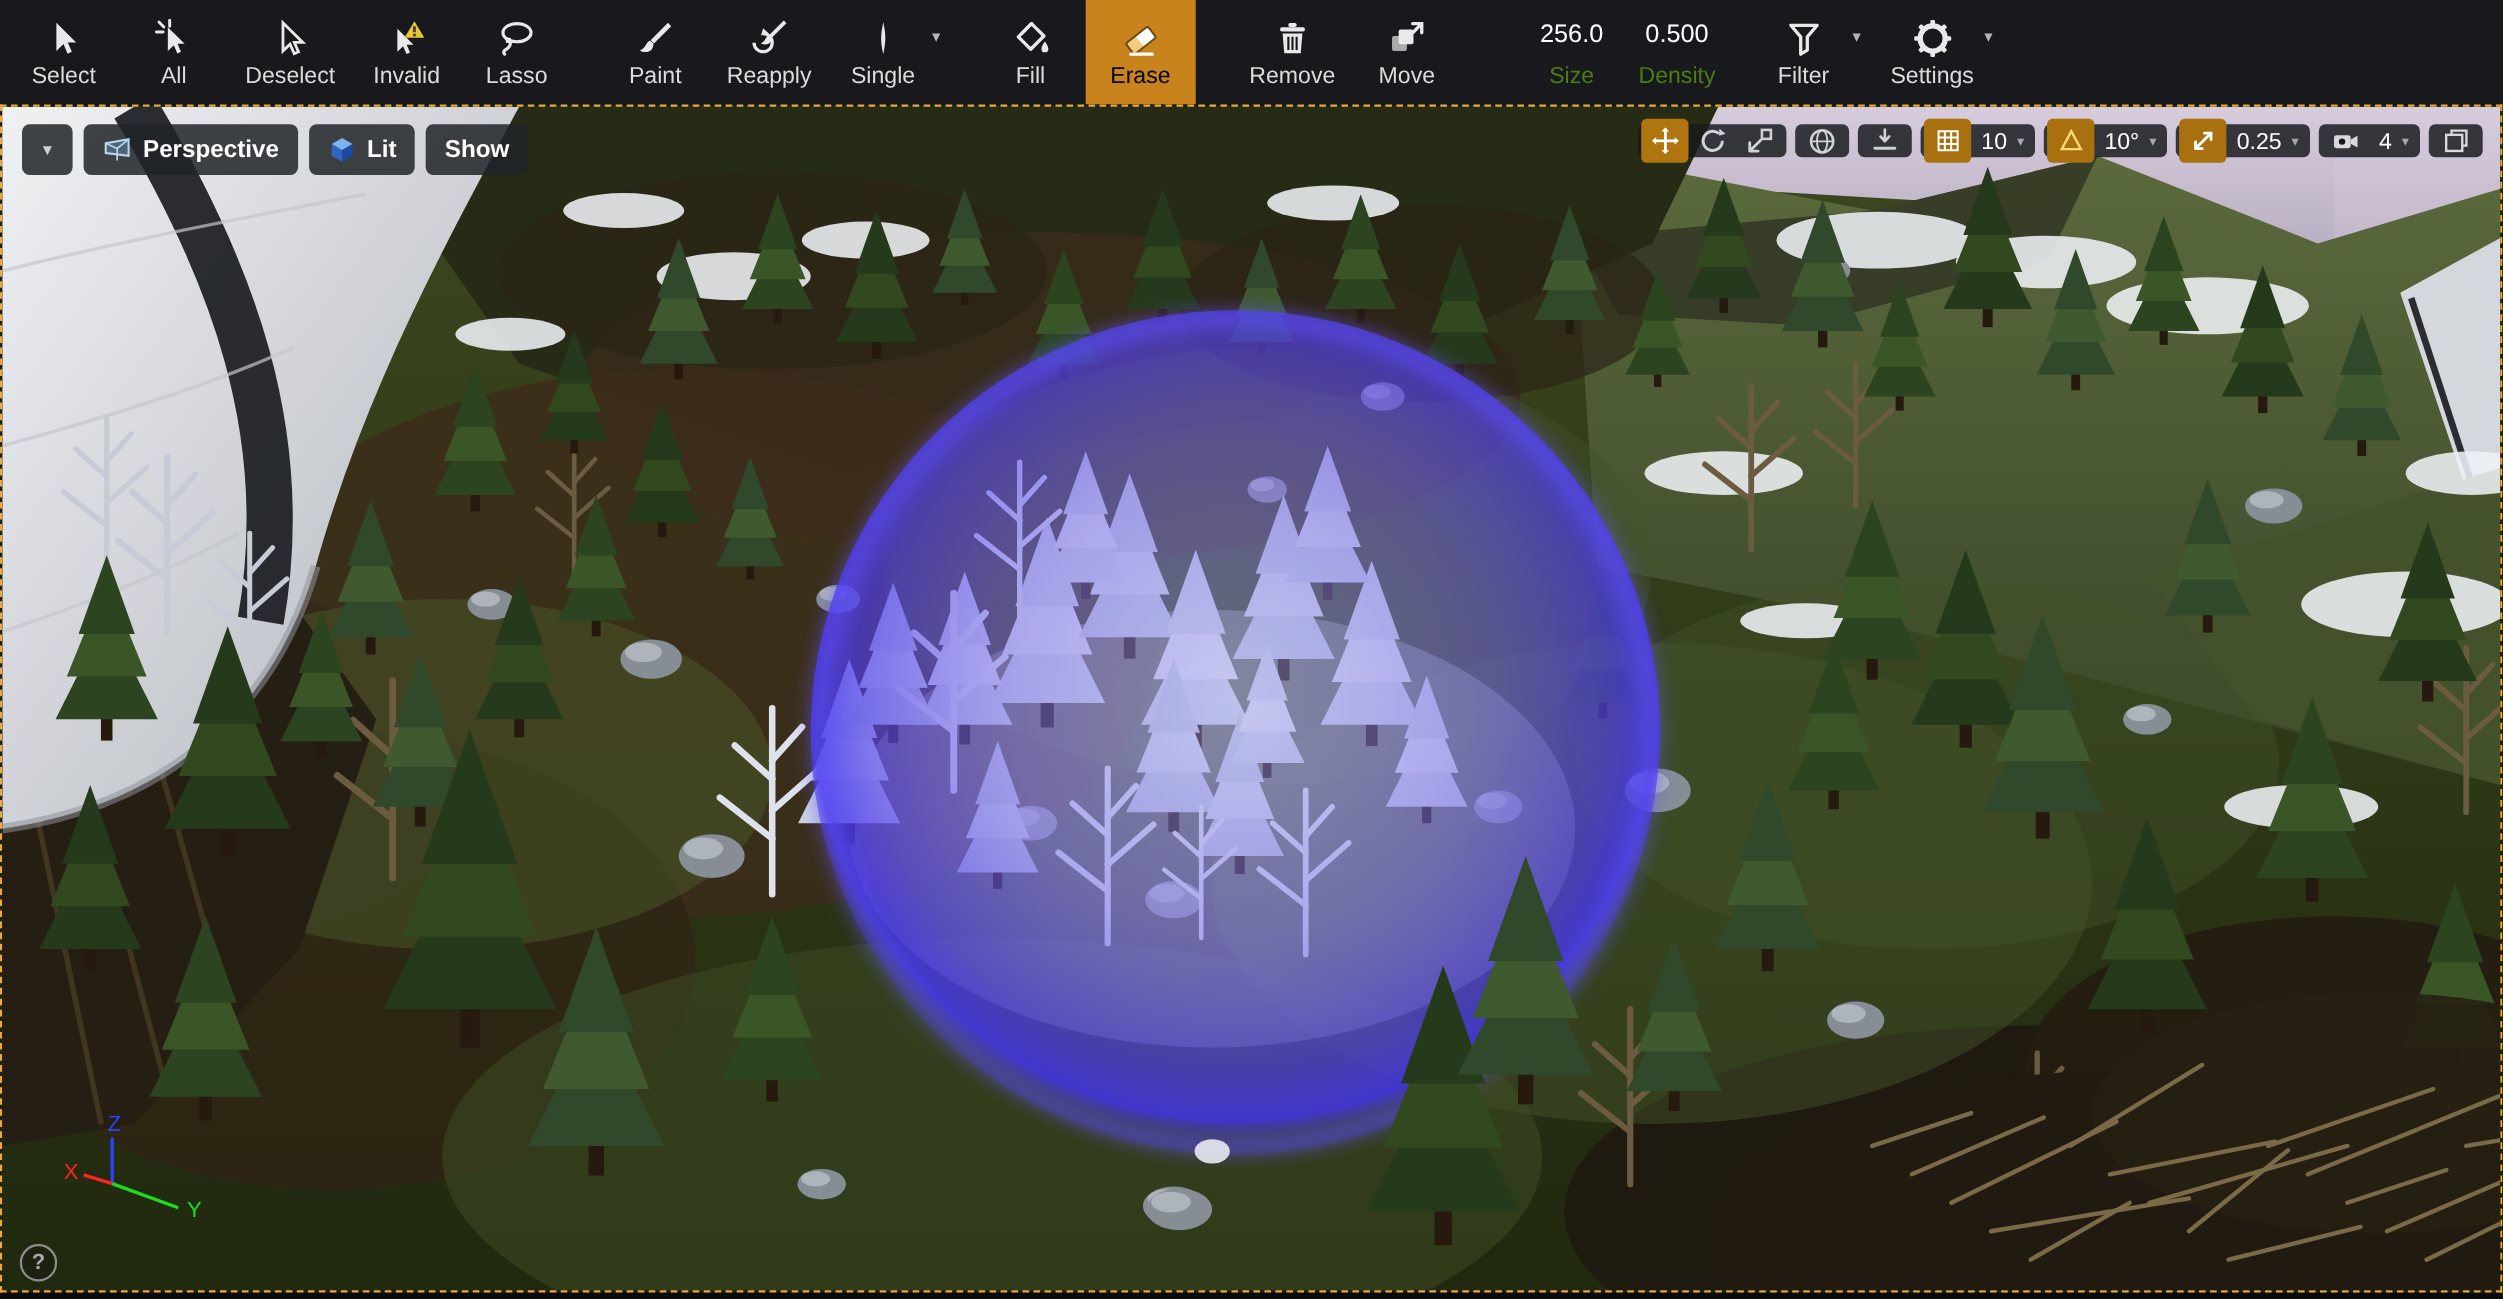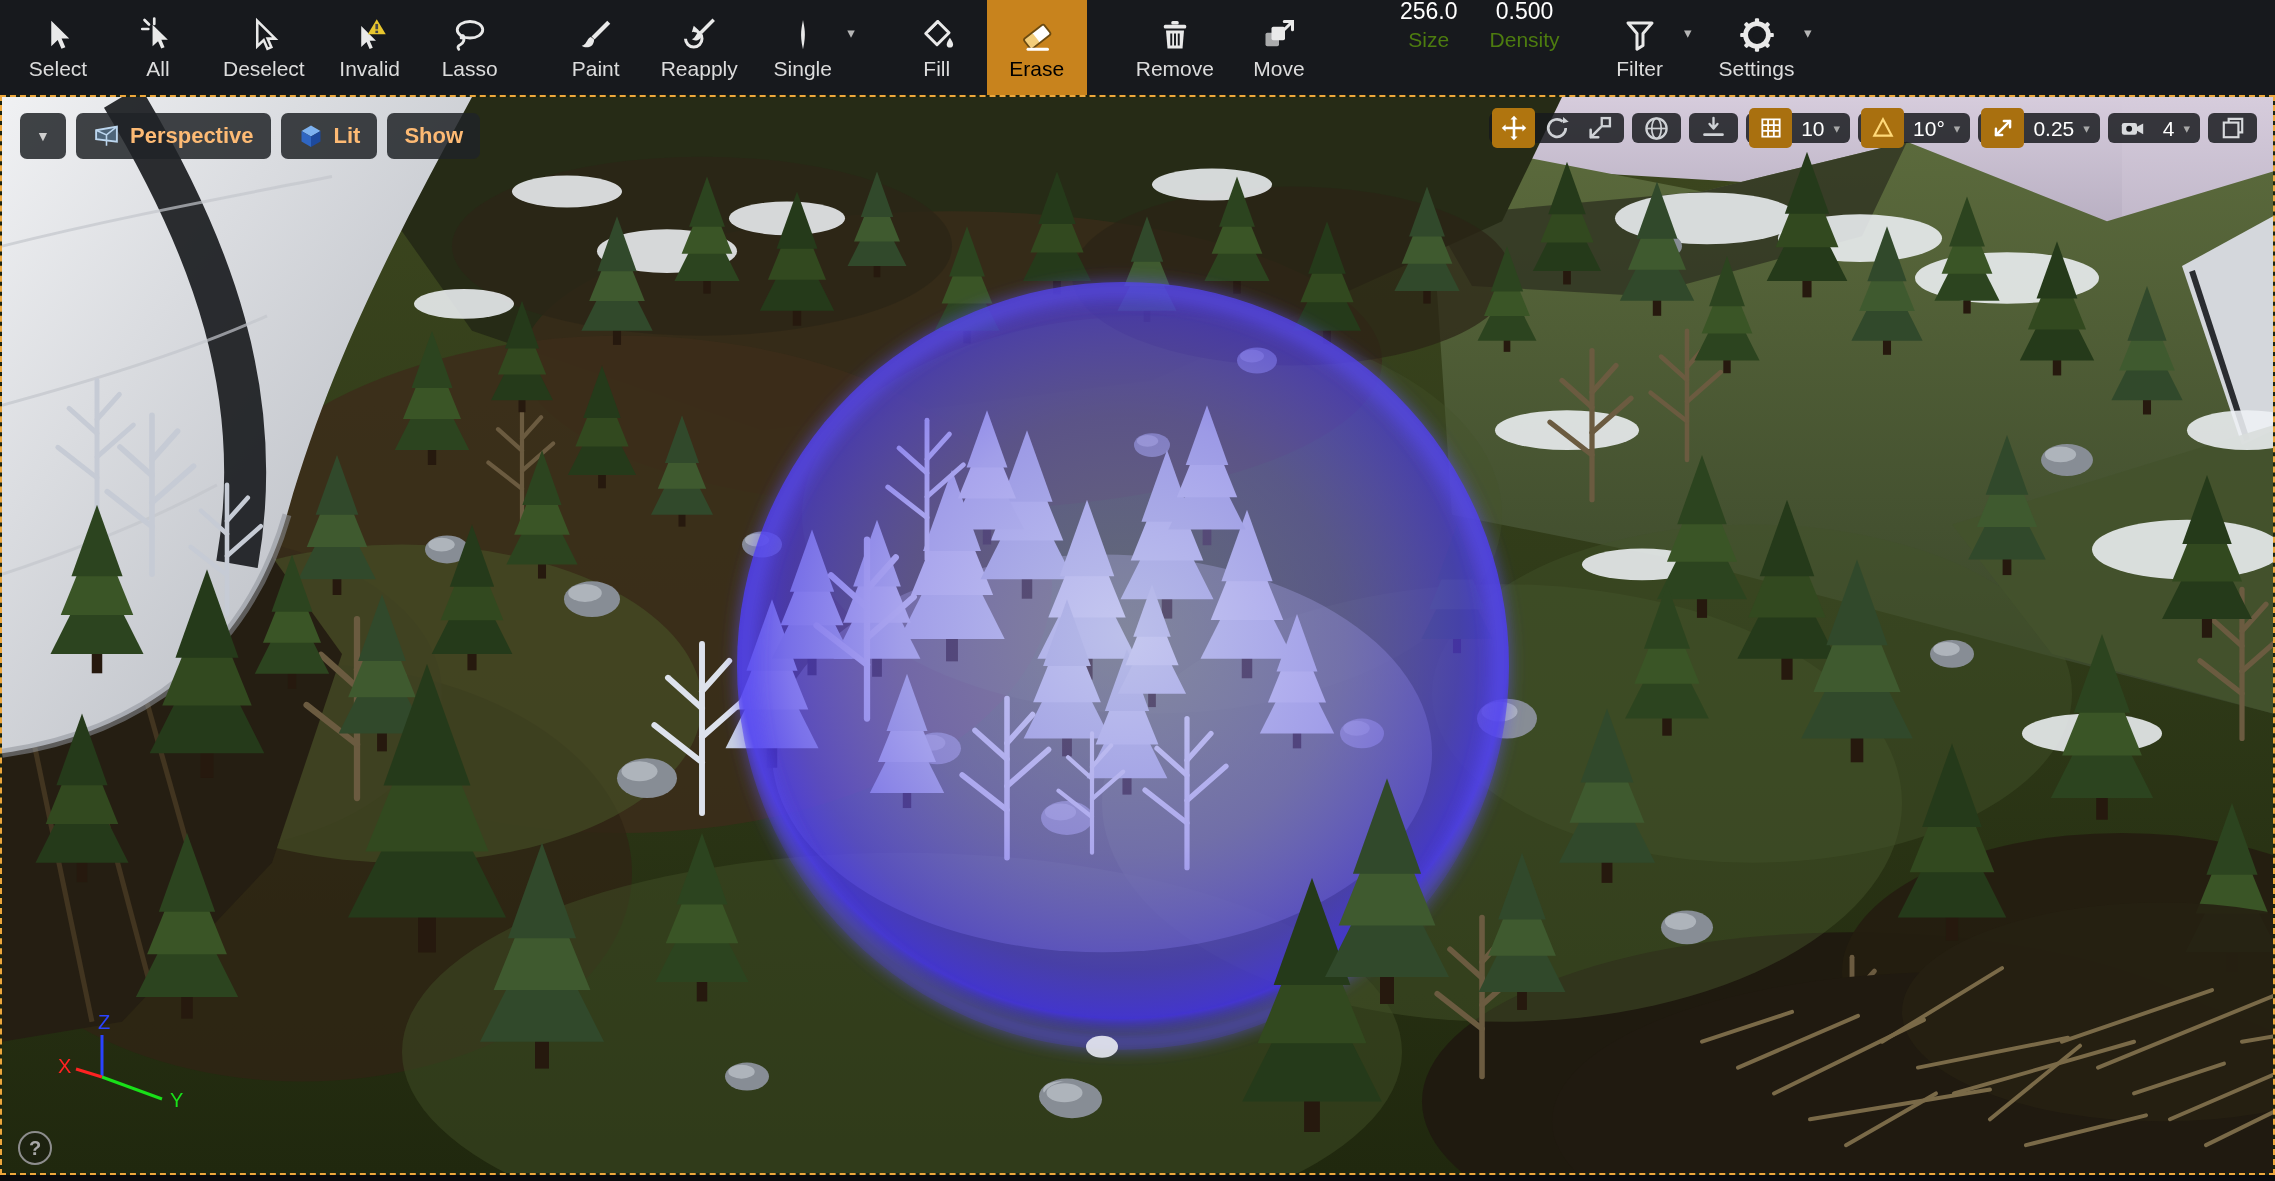--- a/index.html
+++ b/index.html
@@ -20,37 +20,37 @@
     color:#dcdcdc;font-size:21px;cursor:default;
   }
   .tool svg{width:36px;height:36px;display:block;}
   .tool .t-label{line-height:1;}
   .tool.active{background:#c8831d;color:#000000;}
   .tool-caret{
     position:absolute;top:24px;right:-2px;font-size:15px;color:#b5b5b5;
   }
   .sp14{width:14px;} .sp26{width:26px;} .sp34{width:34px;} .sp55{width:55px;}
   .tb-field{
-    display:flex;flex-direction:column;align-items:center;justify-content:flex-start;
-    gap:6px;padding:0 16px;
+    display:flex;flex-direction:column;align-items:center;justify-content:flex-end;
+    gap:16px;padding:16px 16px;
   }
   .tb-field .val{font-size:23px;color:#ffffff;line-height:1;}
   .tb-field .lbl{font-size:21px;color:#4d7c0f;line-height:1;}
   
   .viewport{
     position:absolute;top:95px;left:0;right:0;bottom:6px;
     border:2px dashed #eda73c;box-sizing:border-box;background:#1c2410;
   }
   #scene{position:absolute;inset:0;overflow:hidden;}
   #scene svg{display:block;width:100%;height:100%;}
   
   .vp-left{position:absolute;top:16px;left:18px;display:flex;gap:10px;align-items:center;}
   .vpill{
     display:flex;align-items:center;gap:10px;background:rgba(32,35,39,0.85);
-    border:none;border-radius:7px;height:46px;padding:0 17px;color:#fdba74;
+    border:none;border-radius:7px;height:46px;padding:0 17px;color:#ffffff;
     font-size:22px;font-weight:700;font-family:"Liberation Sans",sans-serif;
   }
   .vpill.sq{width:46px;padding:0;justify-content:center;font-size:14px;color:#cfcfcf;}
   .vpill svg{display:block;}
   .vp-right{position:absolute;top:16px;right:16px;display:flex;gap:8px;align-items:center;}
   .vgroup{
     display:flex;align-items:center;background:rgba(23,25,29,0.84);
     border-radius:6px;height:30px;padding:0 3px;
   }
   .vbtn{

